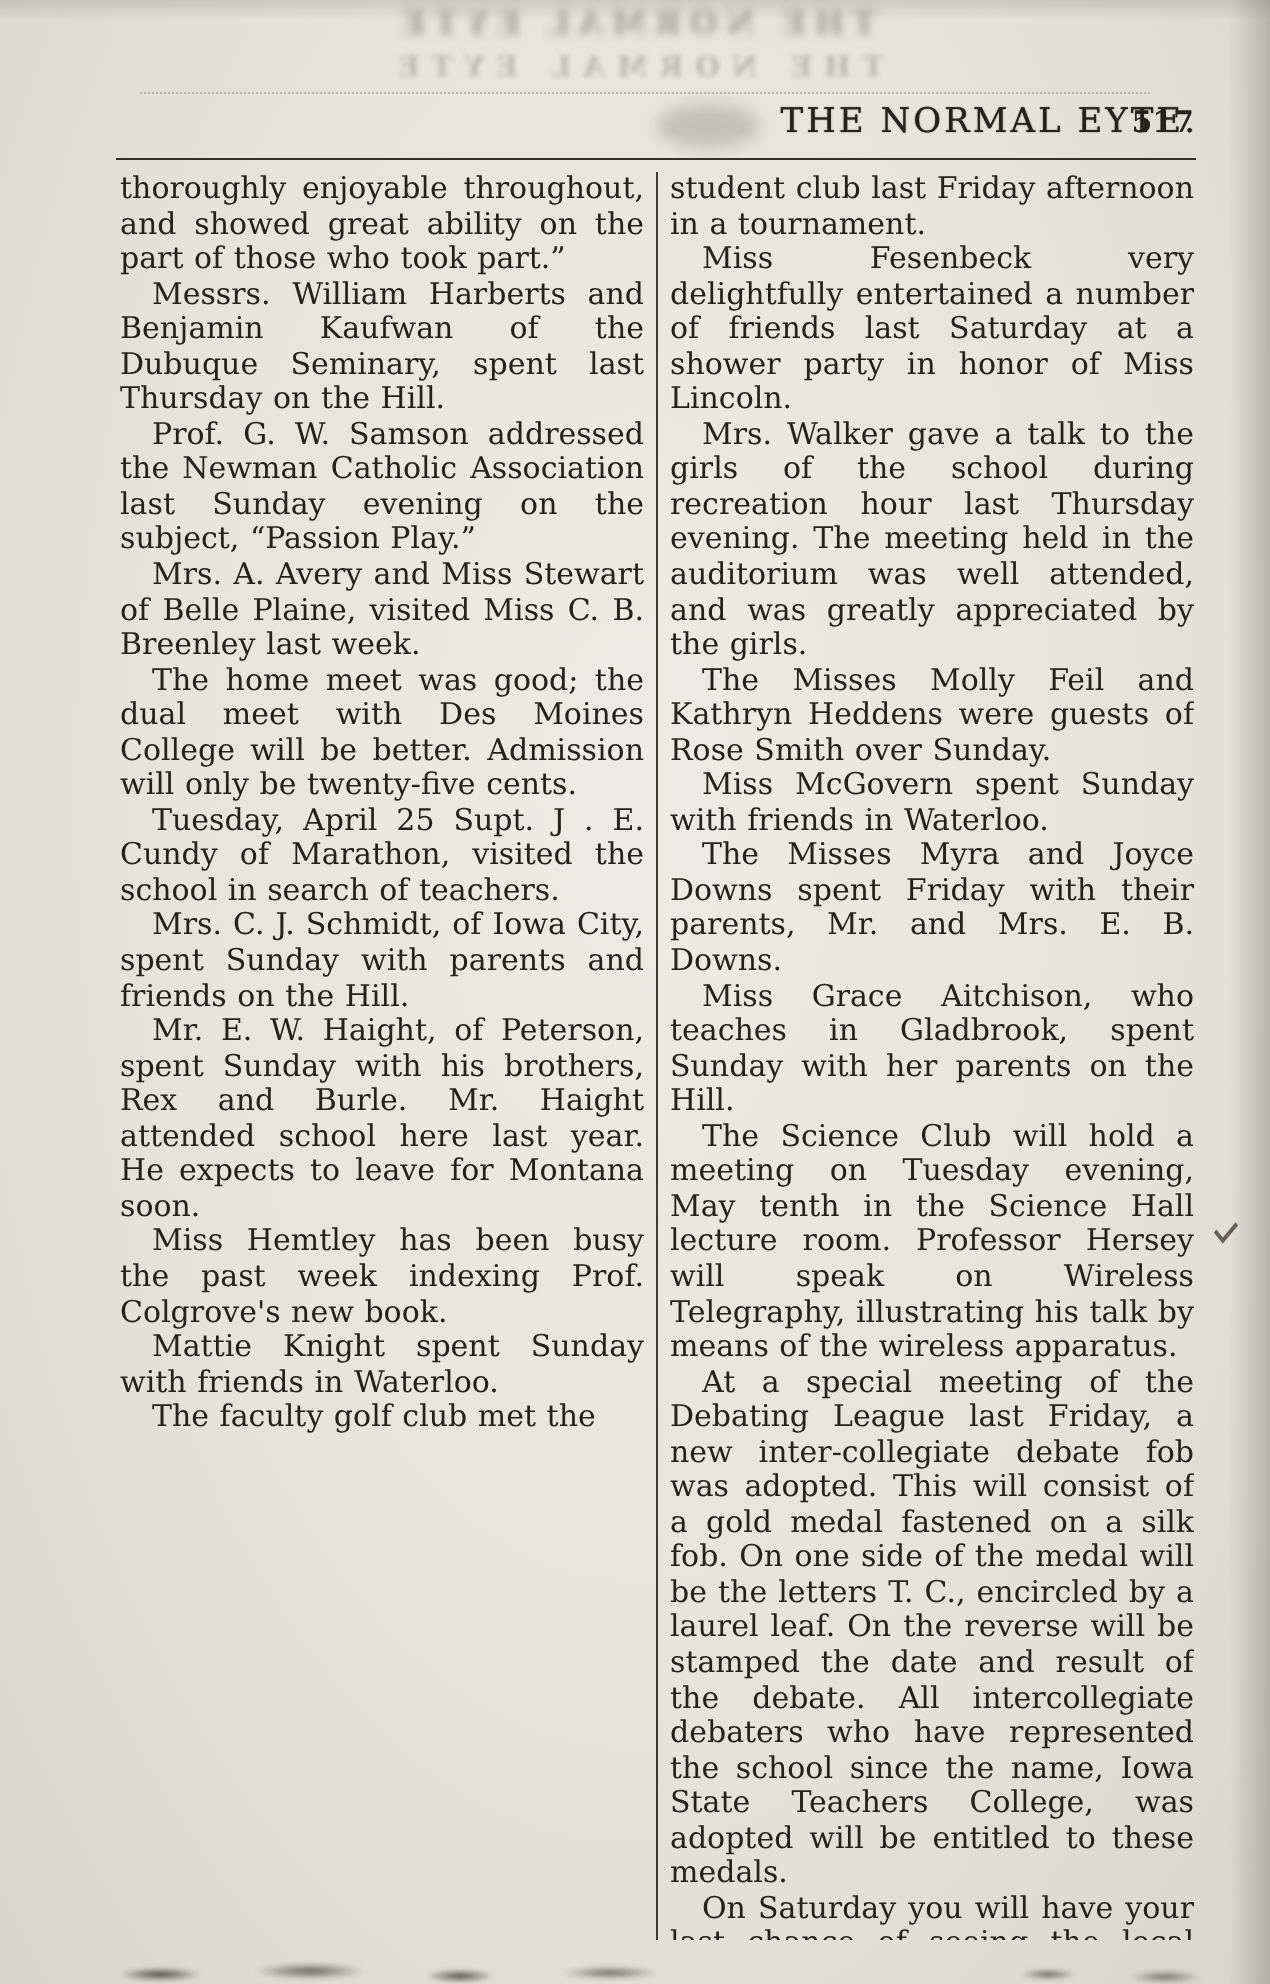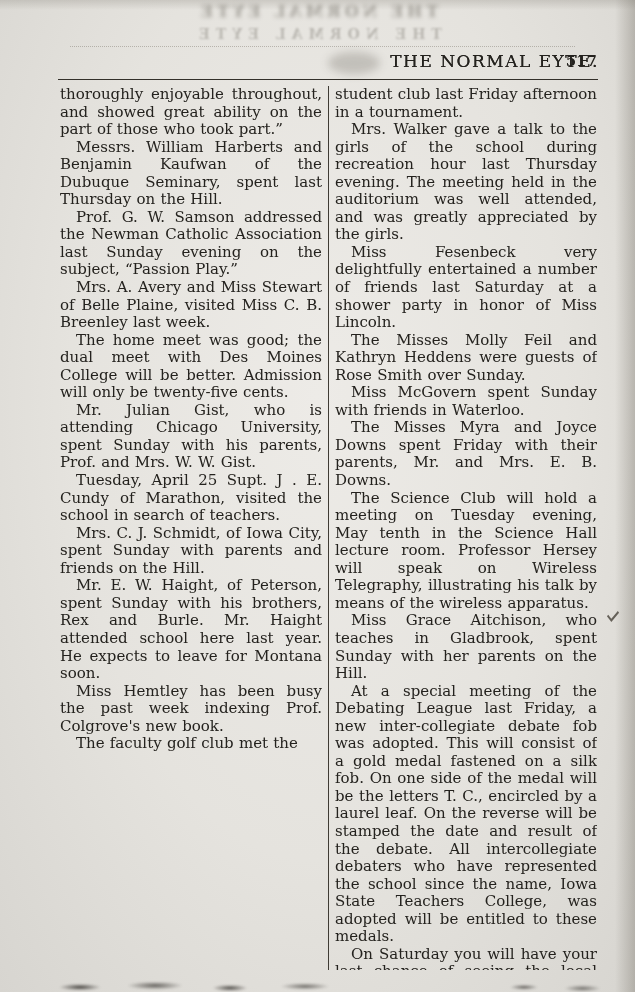--- a/index.html
+++ b/index.html
@@ -101,37 +101,37 @@
   <div class="title-smudge"></div>
   <div class="rule"></div>
 
   <div class="columns">
     <div class="col">
         <p>thoroughly enjoyable throughout, and showed great ability on the part of those who took part.”</p>
         <p>Messrs. William Harberts and Benjamin Kaufwan of the Dubuque Seminary, spent last Thursday on the Hill.</p>
         <p>Prof. G. W. Samson addressed the Newman Catholic Association last Sunday evening on the subject, “Passion Play.”</p>
         <p>Mrs. A. Avery and Miss Stewart of Belle Plaine, visited Miss C. B. Breenley last week.</p>
         <p>The home meet was good; the dual meet with Des Moines College will be better. Admission will only be twenty-five cents.</p>
-        <p>Mr. Julian Gist, who is attending Chicago University, spent Sunday with his parents, Prof. and Mrs. W. W. Gist.</p>
         <p>Tuesday, April 25 Supt. J . E. Cundy of Marathon, visited the school in search of teachers.</p>
         <p>Mrs. C. J. Schmidt, of Iowa City, spent Sunday with parents and friends on the Hill.</p>
         <p>Mr. E. W. Haight, of Peterson, spent Sunday with his brothers, Rex and Burle. Mr. Haight attended school here last year. He expects to leave for Montana soon.</p>
         <p>Miss Hemtley has been busy the past week indexing Prof. Colgrove's new book.</p>
+        <p>Mattie Knight spent Sunday with friends in Waterloo.</p>
         <p>The faculty golf club met the</p>
       </div>
     <div class="divider"></div>
     <div class="col">
         <p>student club last Friday afternoon in a tournament.</p>
+        <p>Miss Fesenbeck very delightfully entertained a number of friends last Saturday at a shower party in honor of Miss Lincoln.</p>
         <p>Mrs. Walker gave a talk to the girls of the school during recreation hour last Thursday evening. The meeting held in the auditorium was well attended, and was greatly appreciated by the girls.</p>
-        <p>Miss Fesenbeck very delightfully entertained a number of friends last Saturday at a shower party in honor of Miss Lincoln.</p>
         <p>The Misses Molly Feil and Kathryn Heddens were guests of Rose Smith over Sunday.</p>
         <p>Miss McGovern spent Sunday with friends in Waterloo.</p>
         <p>The Misses Myra and Joyce Downs spent Friday with their parents, Mr. and Mrs. E. B. Downs.</p>
+        <p>Miss Grace Aitchison, who teaches in Gladbrook, spent Sunday with her parents on the Hill.</p>
         <p>The Science Club will hold a meeting on Tuesday evening, May tenth in the Science Hall lecture room. Professor Hersey will speak on Wireless Telegraphy, illustrating his talk by means of the wireless apparatus.</p>
-        <p>Miss Grace Aitchison, who teaches in Gladbrook, spent Sunday with her parents on the Hill.</p>
         <p>At a special meeting of the Debating League last Friday, a new inter-collegiate debate fob was adopted. This will consist of a gold medal fastened on a silk fob. On one side of the medal will be the letters T. C., encircled by a laurel leaf. On the reverse will be stamped the date and result of the debate. All intercollegiate debaters who have represented the school since the name, Iowa State Teachers College, was adopted will be entitled to these medals.</p>
         <p>On Saturday you will have your last chance of seeing the local track team in a field meet. Buy your ticket now.</p>
       </div>
   </div>
 
   <div class="margin-mark"></div>
   <div class="edge-right"></div>
   <div class="edge-top"></div>
   <div class="speckles-left"></div>
   <div class="speckles-right"></div>

